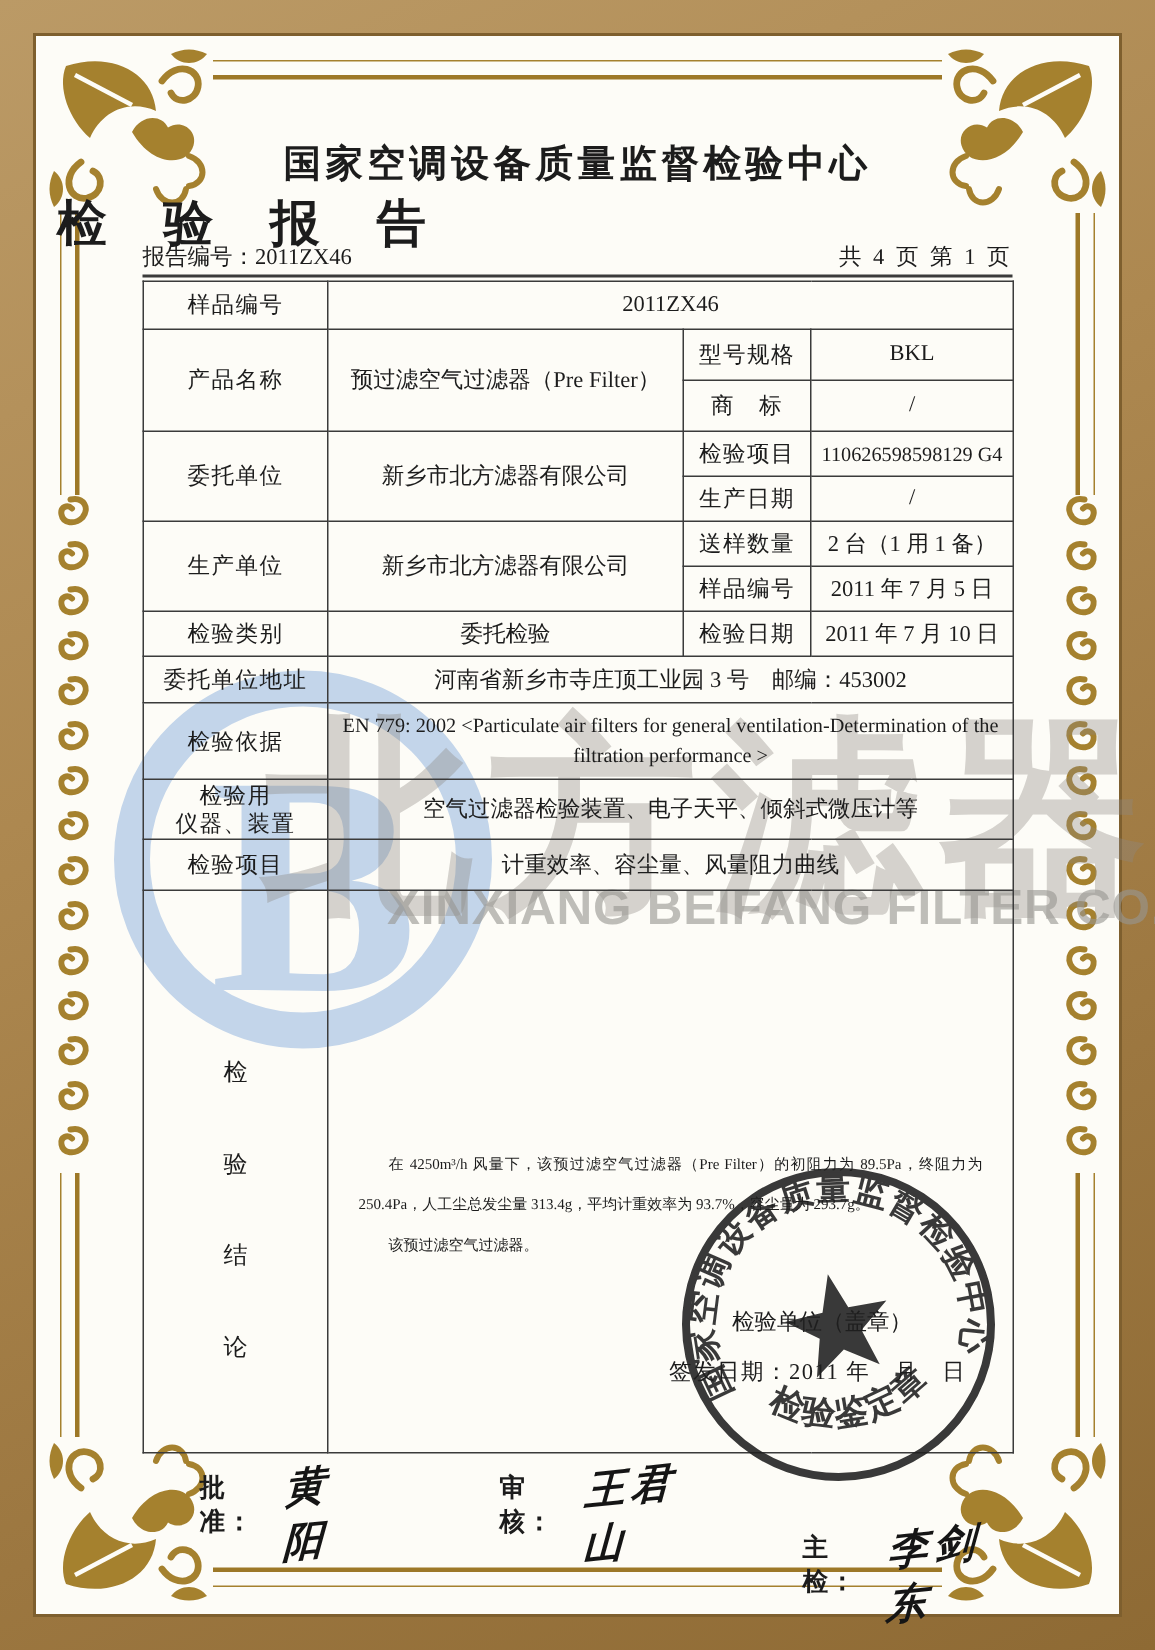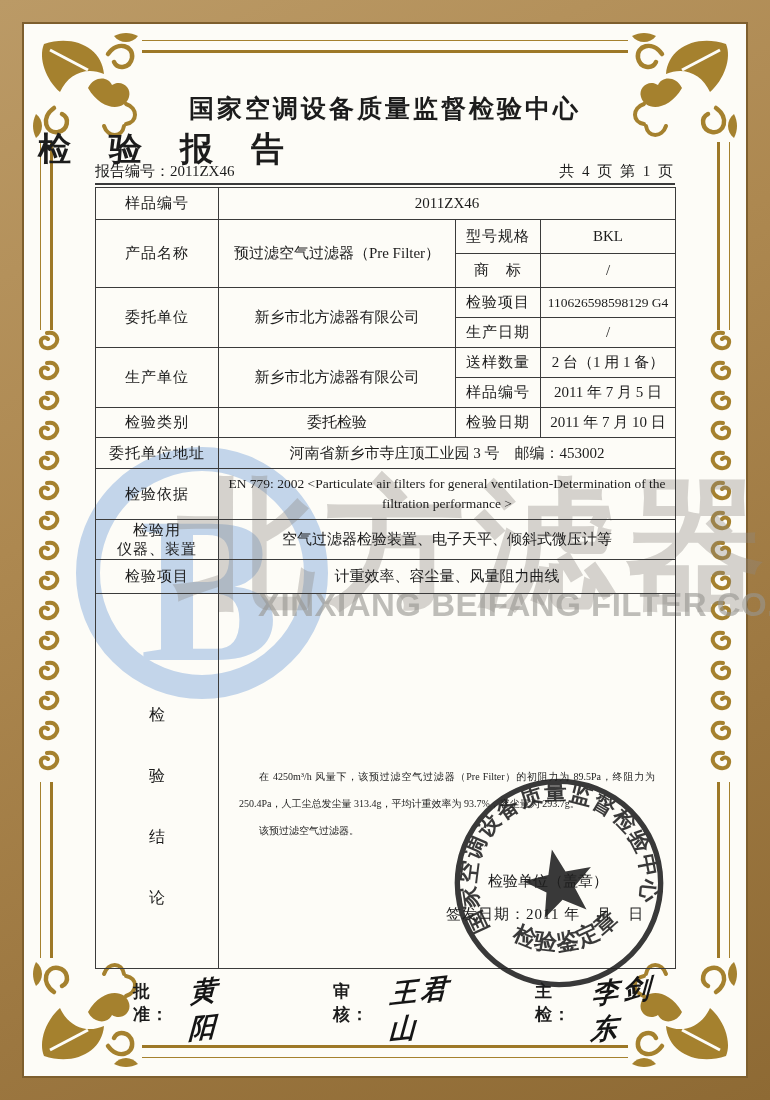--- a/index.html
+++ b/index.html
@@ -64,21 +64,21 @@
   .issue-date-line{position:absolute;left:446px;top:905px;font-size:15px;z-index:3;letter-spacing:1px;}
   
   .stamp{position:absolute;left:452px;top:776px;width:214px;height:214px;z-index:5;
     transform:rotate(-12deg);opacity:0.88;}
   
   .signatures{position:absolute;top:972px;left:95px;width:580px;display:flex;align-items:flex-start;}
   .sig-group{display:flex;align-items:flex-start;}
   .sig-label{font-size:17px;font-weight:bold;padding-top:8px;letter-spacing:1px;}
   .sig-name{font-size:27px;font-style:italic;font-weight:600;color:#151515;
     transform:rotate(-6deg) skewX(-8deg);margin-left:8px;letter-spacing:4px;}
-  .sig-g1{margin-left:38px;} .sig-g2{margin-left:88px;} .sig-g3{margin-left:62px;}
+  .sig-g1{margin-left:38px;} .sig-g2{margin-left:88px;} .sig-g3{margin-left:62px;margin-top:40px;}
 </style>
 </head>
 <body>
 
 <div class="page">
 
   <svg width="0" height="0" style="position:absolute">
     <defs>
       <path id="curlunit" d="M15,3 C24,1 28,9 23,15 C18,20 10,19 9,13 C8,8 13,6 16,9" fill="none" stroke="#a5812e" stroke-width="4" stroke-linecap="round"></path>
       <g id="cornerdef">

